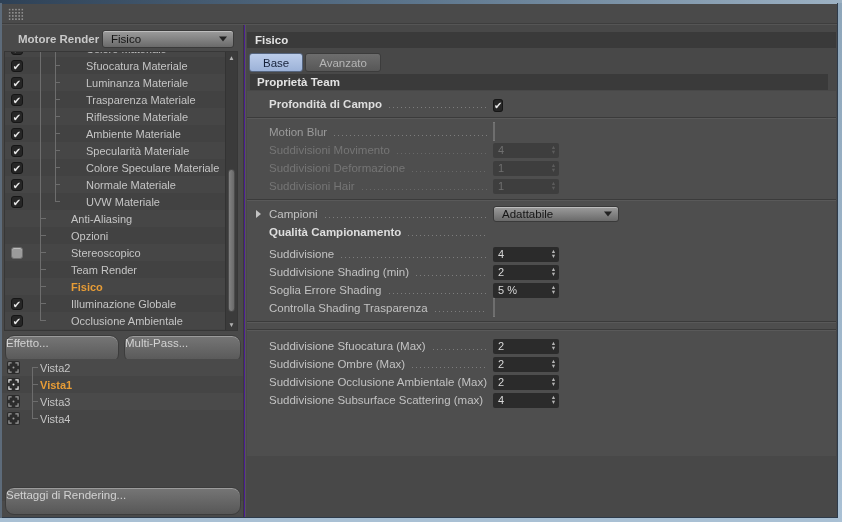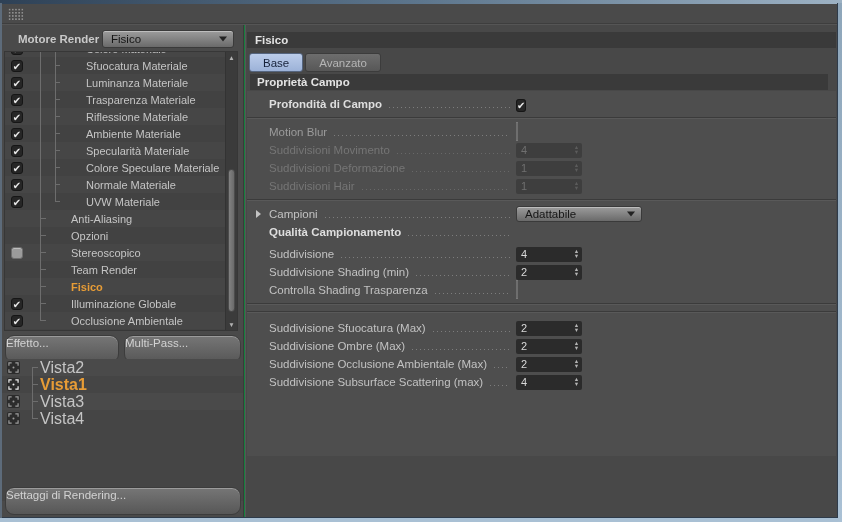--- a/index.html
+++ b/index.html
@@ -9,21 +9,21 @@
   .win { position:relative; width:842px; height:522px; background:#4a4a4a; }
   .edge-top { position:absolute; top:0; left:0; right:0; height:4px;
     background:linear-gradient(to right,#2e4156,#5d768d,#9db2c4); }
   .edge-right { position:absolute; top:3px; right:0; bottom:0; width:5px;
     background:linear-gradient(to bottom,#8ea6ba,#aac1d5); border-left:1px solid #2e3b4a; }
   .edge-bottom { position:absolute; left:0; right:4px; bottom:0; height:5px;
     background:#a9c0d4; border-top:1px solid #2e3b4a; }
   .edge-left { position:absolute; top:3px; left:0; bottom:4px; width:2px;
     background:#5d6b7a; }
 
-  .app { position:absolute; top:4px; left:2px; right:5px; bottom:5px; background:#15803d;border-radius:15px; }
+  .app { position:absolute; top:4px; left:2px; right:5px; bottom:5px; background:#4c1d95;border-radius:15px; }
 
   
   .topbar { position:absolute; top:0; left:0; right:0; height:20px; background:#4a4a4a;
     border-bottom:1px solid #3e3e3e; box-shadow:0 1px 0 #555; }
   .drag-handle { position:absolute; left:6px; top:4px; width:16px; height:13px;
     background-image:radial-gradient(circle,#8f8f8f .8px,transparent 1.1px);
     background-size:3.2px 3.2px; }
 
   
   .left-panel { position:absolute; top:21px; left:0; width:242px; bottom:0;
@@ -77,21 +77,21 @@
     border-radius:4px; }
 
   .pill-btn { background:linear-gradient(#767676,#575757); border:1px solid #3c3c3c;
     border-radius:9px; color:#d2d2d2; font-size:11.5px; height:28px; line-height:15px;
     box-shadow:inset 0 1px 0 rgba(255,255,255,.28); cursor:default; }
   .fx-btn { position:absolute; top:310px; left:3px; width:114px; }
   .mp-btn { position:absolute; top:310px; left:122px; width:117px; }
 
   .vista-box { position:absolute; top:334px; left:0; right:0; height:142px; background:#454545; }
   .vrow { position:relative; height:17px; display:flex; align-items:center;
-    font-size:16px; color:#c5c5c5; cursor:default; }
+    font-size:11px; color:#c5c5c5; cursor:default; }
   .vrow:nth-child(odd) { background:#4a4a4a; }
   .vrow::before { content:""; position:absolute; left:30px; top:0; height:17px; width:1px; background:#6d6d6d; }
   .vrow.first::before { top:8px; height:9px; }
   .vrow.vlast::before { height:9px; }
   .vrow::after { content:""; position:absolute; left:31px; top:8px; width:5px; height:1px; background:#6d6d6d; }
   .vicon { position:absolute; left:5px; top:2px; width:13px; height:13px; background:#2c2c2c;
     border-radius:2px; display:flex; align-items:center; justify-content:center; }
   .vrow .vlabel { margin-left:38px; }
   .vrow.selected .vlabel { color:#e79c36; font-weight:bold; }
 
@@ -106,21 +106,21 @@
   .tab { height:19px; line-height:18px; padding:0 13px; font-size:11.5px; border-radius:3px; cursor:default; }
   .tab.active { background:linear-gradient(#bccdea,#9cb2d8); border:1px solid #55657f;
     color:#17223a; }
   .tab.inactive { background:linear-gradient(#6d6d6d,#575757); border:1px solid #3c3c3c;
     color:#b5b5b5; }
   .section-bar { position:absolute; top:49px; left:4px; right:9px; height:16px; background:#3a3a3a;
     color:#e3e3e3; font-weight:bold; font-size:11.5px; line-height:16px; padding-left:7px; }
   .group { position:absolute; top:66px; left:1px; right:1px; height:365px; background:#4e4e4e; }
 
   .srow { display:flex; align-items:center; height:18px; padding-left:22px; position:relative; }
-  .label-area { width:247px; display:flex; align-items:center; flex:none;justify-content:center; }
+  .label-area { width:224px; display:flex; align-items:center; flex:none; }
   .lbl { color:#c2c2c2; font-size:11.5px; white-space:nowrap; }
   .srow.bold .lbl { font-weight:bold; color:#dedede; }
   .srow.muted .lbl { color:#9b9b9b; }
   .srow.disabled .lbl { color:#757575; }
   .lead { flex:1 1 0; min-width:0; height:1px; margin:6px 6px 0 7px; align-self:center;
     background-image:repeating-linear-gradient(to right,#7d7d7d 0 1px,transparent 1px 4px); }
   .srow.disabled .lead { opacity:.55; }
   .expander { position:absolute; left:9px; top:50%; transform:translateY(-50%);
     width:0; height:0; border-top:4px solid transparent; border-bottom:4px solid transparent;
     border-left:5px solid #c3c3c3; }
@@ -323,21 +323,21 @@
     </div>
 
     <div class="right-panel">
       <div class="rp-title">Fisico</div>
 
       <div class="tabs">
         <div class="tab active">Base</div>
         <div class="tab inactive">Avanzato</div>
       </div>
 
-      <div class="section-bar">Proprietà Campo</div>
+      <div class="section-bar">Proprietà Team</div>
 
       <div class="group">
         <div class="spacer4"></div>
 
         <div class="srow bold">
           <span class="label-area">
             <span class="lbl">Profondità di Campo</span>
             <span class="lead"></span>
           </span>
           <span class="ctrl"><span class="box checked"></span></span>
@@ -437,20 +437,32 @@
           </span>
           <span class="ctrl">
             <span class="spin">
                 <span>2</span>
                 <span class="arrows"></span>
               </span>
           </span>
         </div>
 
 
+        <div class="srow">
+          <span class="label-area">
+            <span class="lbl">Soglia Errore Shading</span>
+            <span class="lead"></span>
+          </span>
+          <span class="ctrl">
+            <span class="spin">
+                <span>5 %</span>
+                <span class="arrows"></span>
+              </span>
+          </span>
+        </div>
 
         <div class="srow">
           <span class="label-area">
             <span class="lbl">Controlla Shading Trasparenza</span>
             <span class="lead"></span>
           </span>
           <span class="ctrl"><span class="box unchecked"></span></span>
         </div>
 
         <div class="sep"></div>

